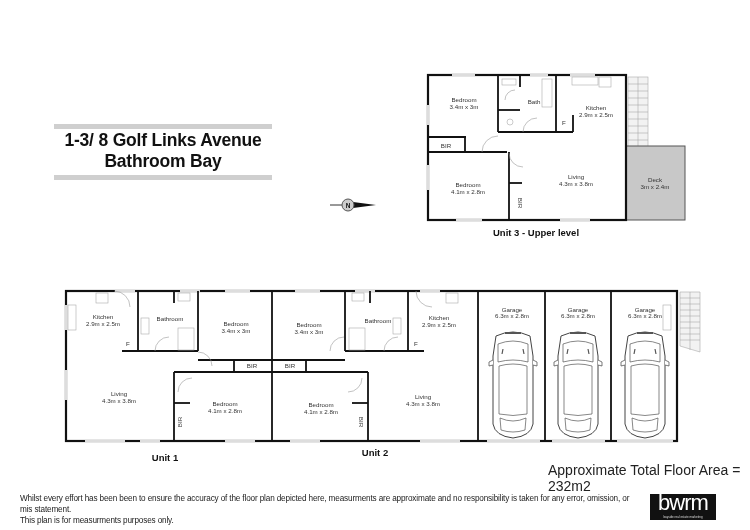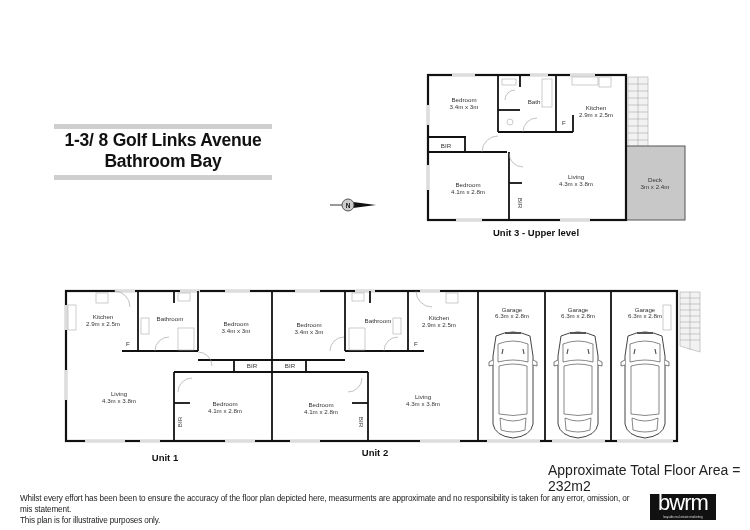--- a/index.html
+++ b/index.html
@@ -250,19 +250,19 @@
 
     <text class="unit-lbl" x="165" y="461">Unit 1</text>
     <text class="unit-lbl" x="375" y="456">Unit 2</text>
   </g>
 </svg>
 
 <div class="area">Approximate Total Floor Area = 232m2</div>
 
 <div class="disclaimer">
   <div>Whilst every effort has been been to ensure the accuracy of the floor plan depicted here, measurments are approximate and no responsibility is taken for any error, omission, or mis statement.</div>
-  <div>This plan is for illustrative purposes only.</div>
+  <div>This plan is for measurments purposes only.</div>
 </div>
 
 <div class="logo">
   <div class="logo-main">bwrm</div>
   <div class="logo-sub">bayside real estate marketing</div>
 </div>
 
 </body></html>

